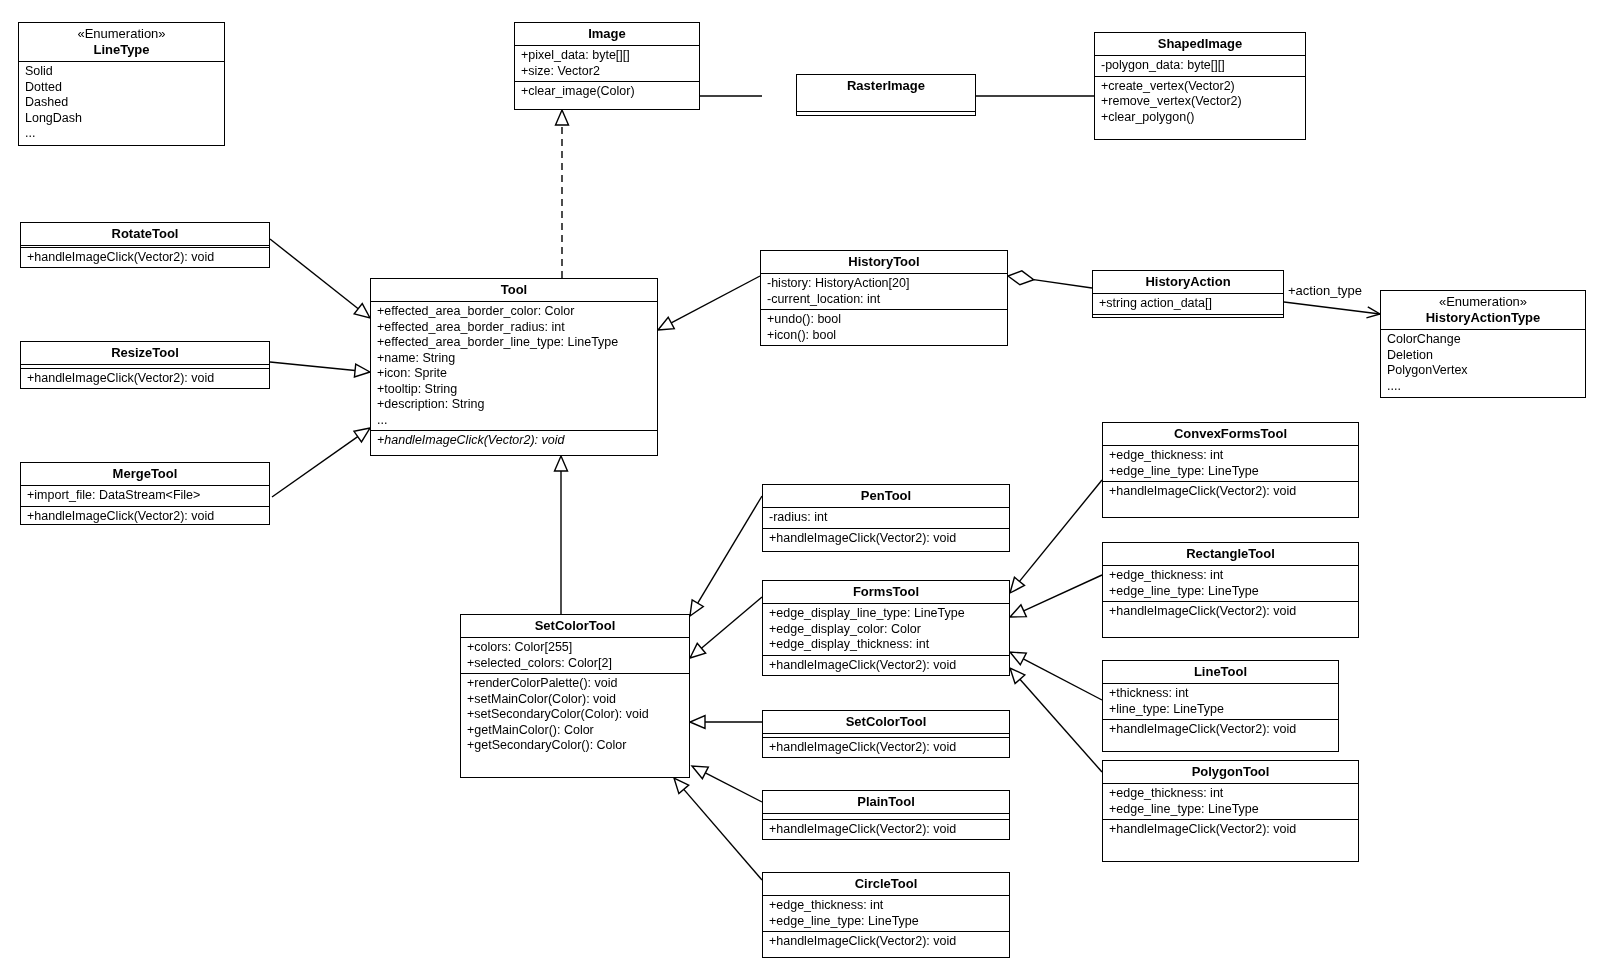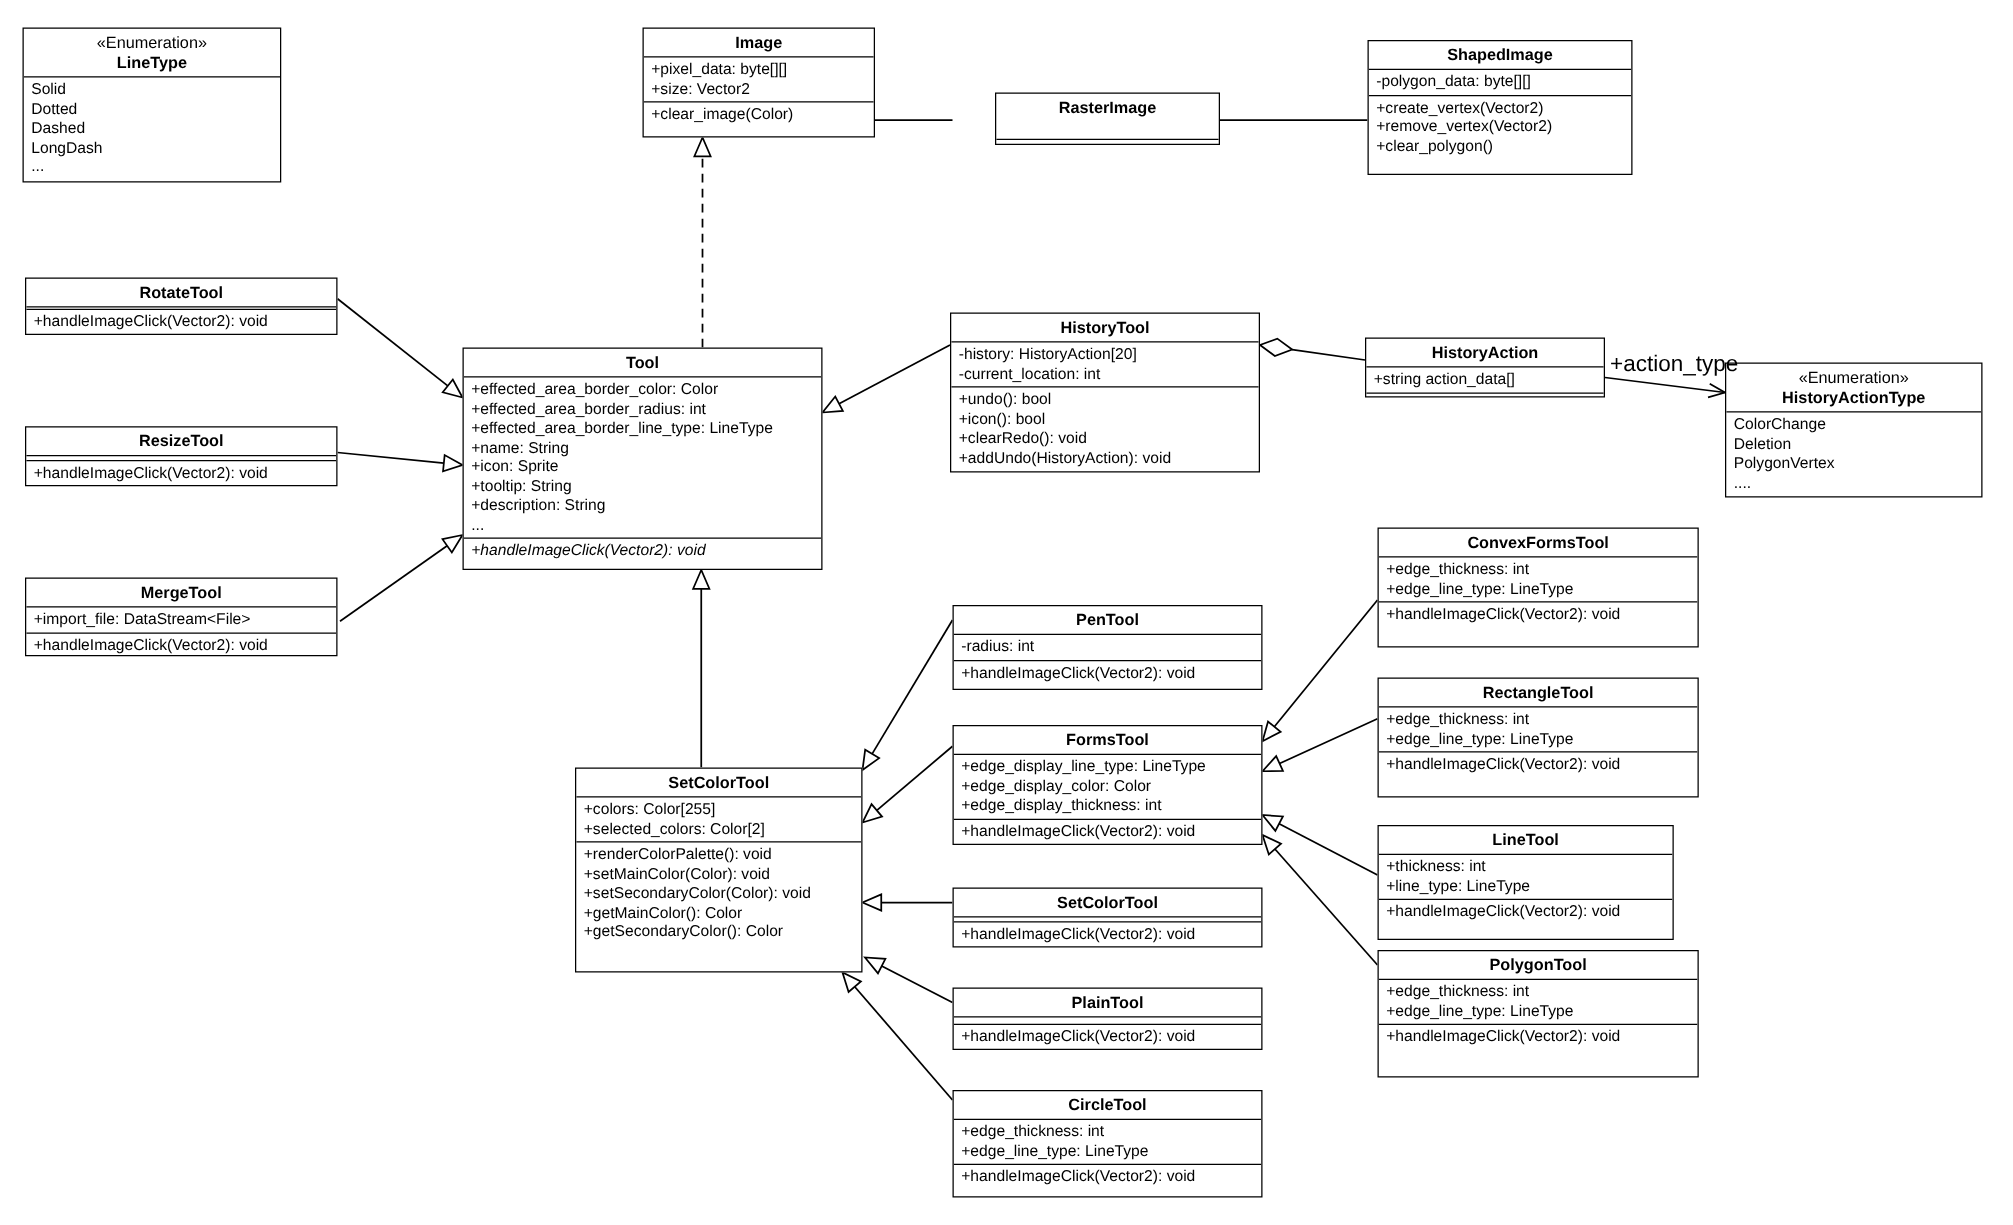--- a/index.html
+++ b/index.html
@@ -10,21 +10,21 @@
     position:absolute;z-index:2;display:flex;flex-direction:column;
     background:#fff;border:1.5px solid #000;box-sizing:border-box;overflow:hidden;
   }
   .uml-class > :last-child{flex:1;}
   .uml-title{text-align:center;font-weight:bold;font-size:13px;line-height:16px;padding:3px 4px;}
   .uml-stereotype{font-weight:normal;}
   .uml-comp{border-top:1.5px solid #000;padding:2px 6px;font-size:12.5px;line-height:15.5px;text-align:left;}
   .uml-strip{border-top:1.5px solid #000;height:8px;}
   .uml-line{white-space:nowrap;}
   .uml-line.abstract{font-style:italic;}
-  .assoc-label{position:absolute;z-index:3;font-size:18px;line-height:14px;white-space:nowrap;}
+  .assoc-label{position:absolute;z-index:3;font-size:13px;line-height:14px;white-space:nowrap;}
 </style>
 </head>
 <body>
 
 <div id="canvas">
   <svg id="wires" width="1610" height="980">
       <g>
         <line x1="762" y1="96" x2="675" y2="96" stroke="#000" stroke-width="1.4"></line>
         <polygon points="660,96 675,102.5 675,89.5" fill="#fff" stroke="#000" stroke-width="1.4"></polygon>
       </g>
@@ -187,21 +187,21 @@
         <div class="uml-line">+name: String</div>
         <div class="uml-line">+icon: Sprite</div>
         <div class="uml-line">+tooltip: String</div>
         <div class="uml-line">+description: String</div>
         <div class="uml-line">...</div>
       </div>
       <div class="uml-comp">
         <div class="uml-line abstract">+handleImageClick(Vector2): void</div>
       </div>
     </div>
-    <div class="uml-class" style="left: 760px; top: 250px; width: 248px; height: 128px;">
+    <div class="uml-class" style="left: 760px; top: 250px; width: 248px; height: 96px;">
       <div class="uml-title">
         <div class="uml-name">HistoryTool</div>
       </div>
       <div class="uml-comp">
         <div class="uml-line">-history: HistoryAction[20]</div>
         <div class="uml-line">-current_location: int</div>
       </div>
       <div class="uml-comp">
         <div class="uml-line">+undo(): bool</div>
         <div class="uml-line">+icon(): bool</div>

